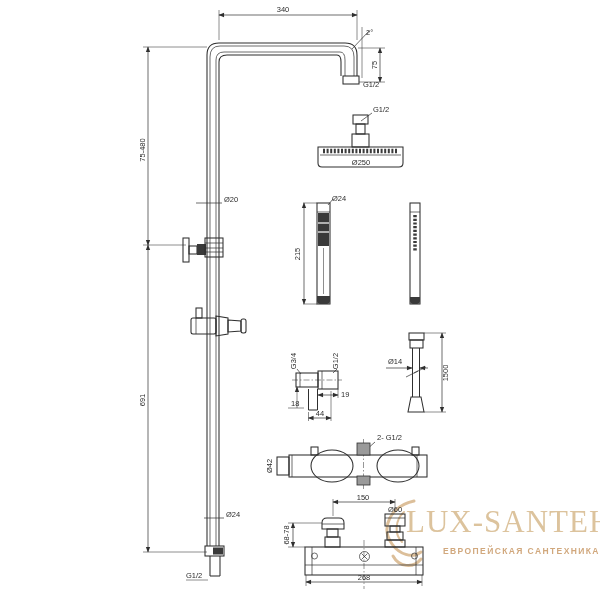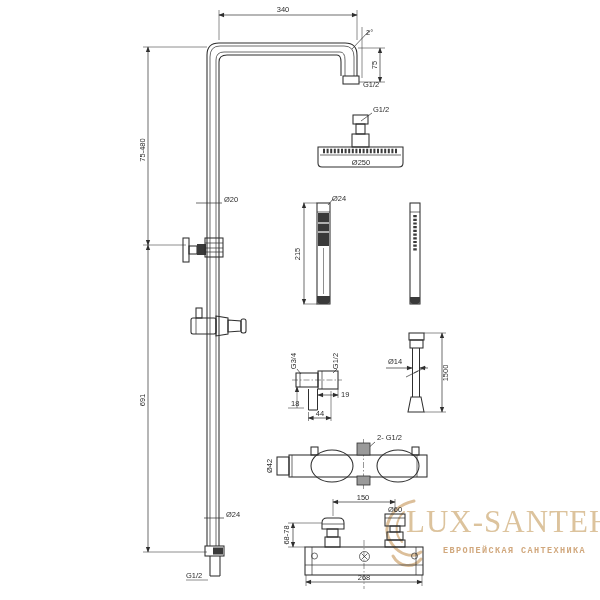--- a/index.html
+++ b/index.html
@@ -1,21 +1,21 @@
 <!DOCTYPE html>
 <html><head>
 <meta charset="utf-8">
 <style>
   html,body{margin:0;padding:0;background:#fff;}
   .canvas{position:relative;width:600px;height:600px;background:#ffffff;overflow:hidden;
           font-family:"Liberation Sans",sans-serif;}
   .wm{position:absolute;z-index:1;pointer-events:none;}
   .wm-title{left:406px;top:504px;font-family:"Liberation Serif",serif;font-size:31px;
             letter-spacing:1px;color:#d9bd93;opacity:.9;white-space:nowrap;}
-  .wm-sub{left:403px;top:546px;font-family:Liberation Mono, monospace;font-size:8.5px;
+  .wm-sub{left:403px;top:546px;font-family:Liberation Sans, sans-serif;font-size:8.5px;
           letter-spacing:1.4px;color:#cfa477;opacity:.95;white-space:nowrap;font-weight:bold;padding-left:40px;}
   svg.draw{position:absolute;left:0;top:0;z-index:2;}
   svg text{font-family:"Liberation Sans",sans-serif;font-size:7.5px;fill:#2b2b2b;}
   .out{stroke:#2f2f2f;stroke-width:1.05;fill:none;}
   .thin{stroke:#2f2f2f;stroke-width:0.7;fill:none;}
   .dim{stroke:#2f2f2f;stroke-width:0.7;fill:none;}
   .ext{stroke:#2f2f2f;stroke-width:0.55;fill:none;}
   .dark{fill:#3a3a3a;stroke:none;}
   .grayfill{fill:#9a9a9a;stroke:#2f2f2f;stroke-width:0.8;}
   .cl{stroke:#2f2f2f;stroke-width:0.5;stroke-dasharray:6 2 1.5 2;fill:none;}

